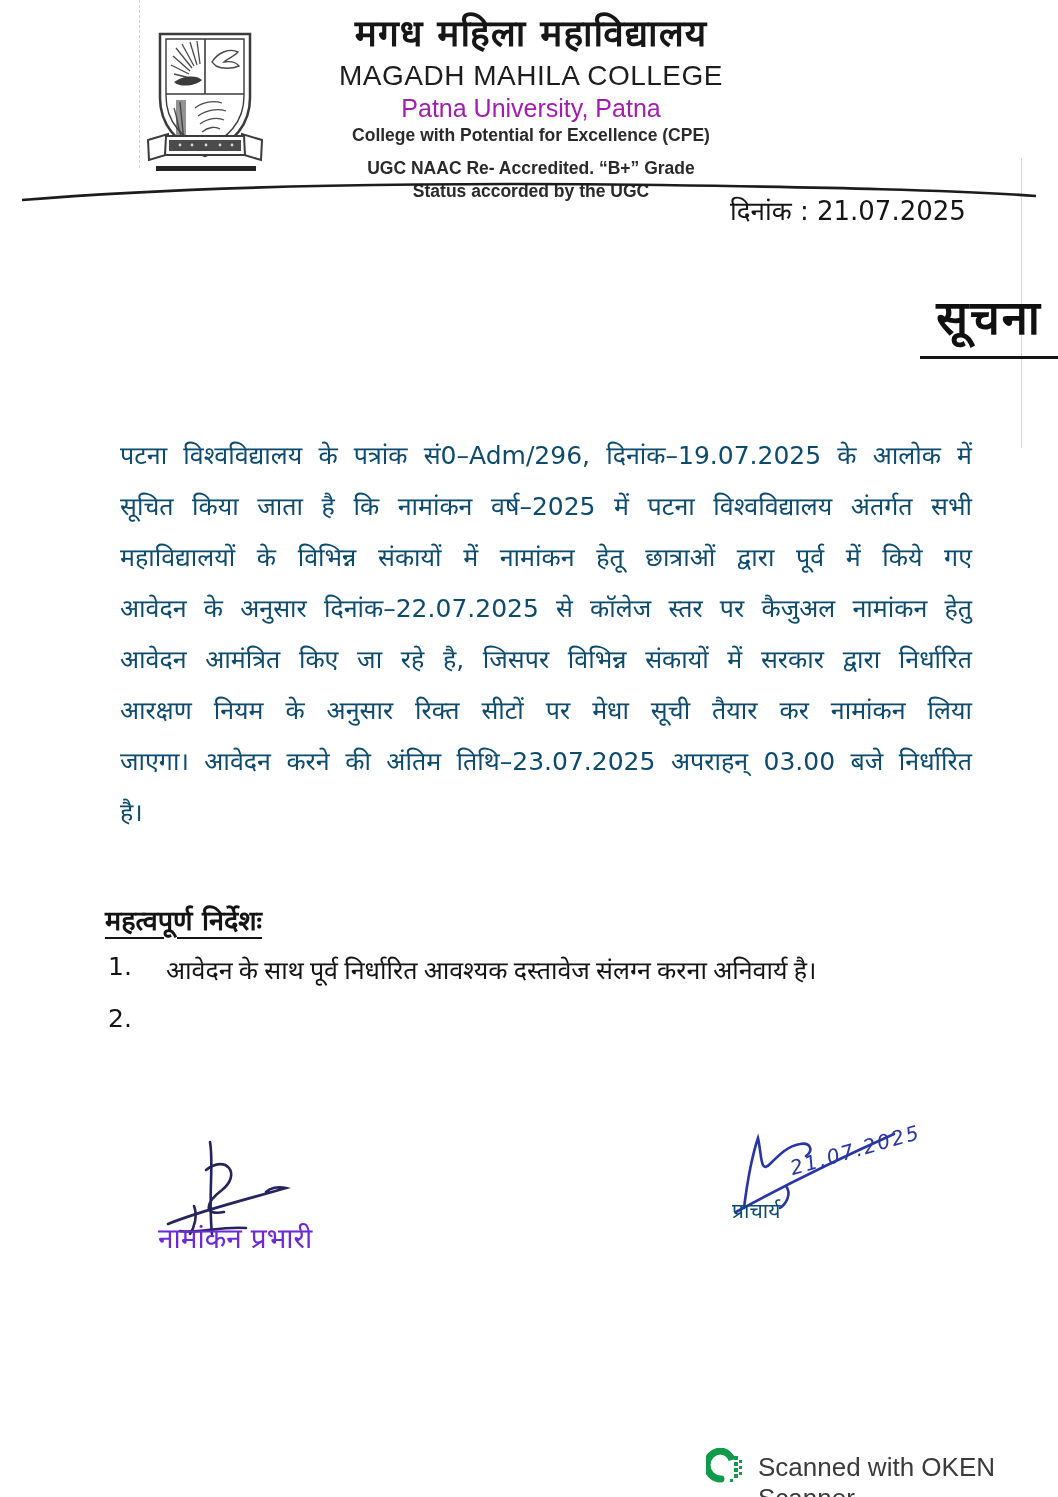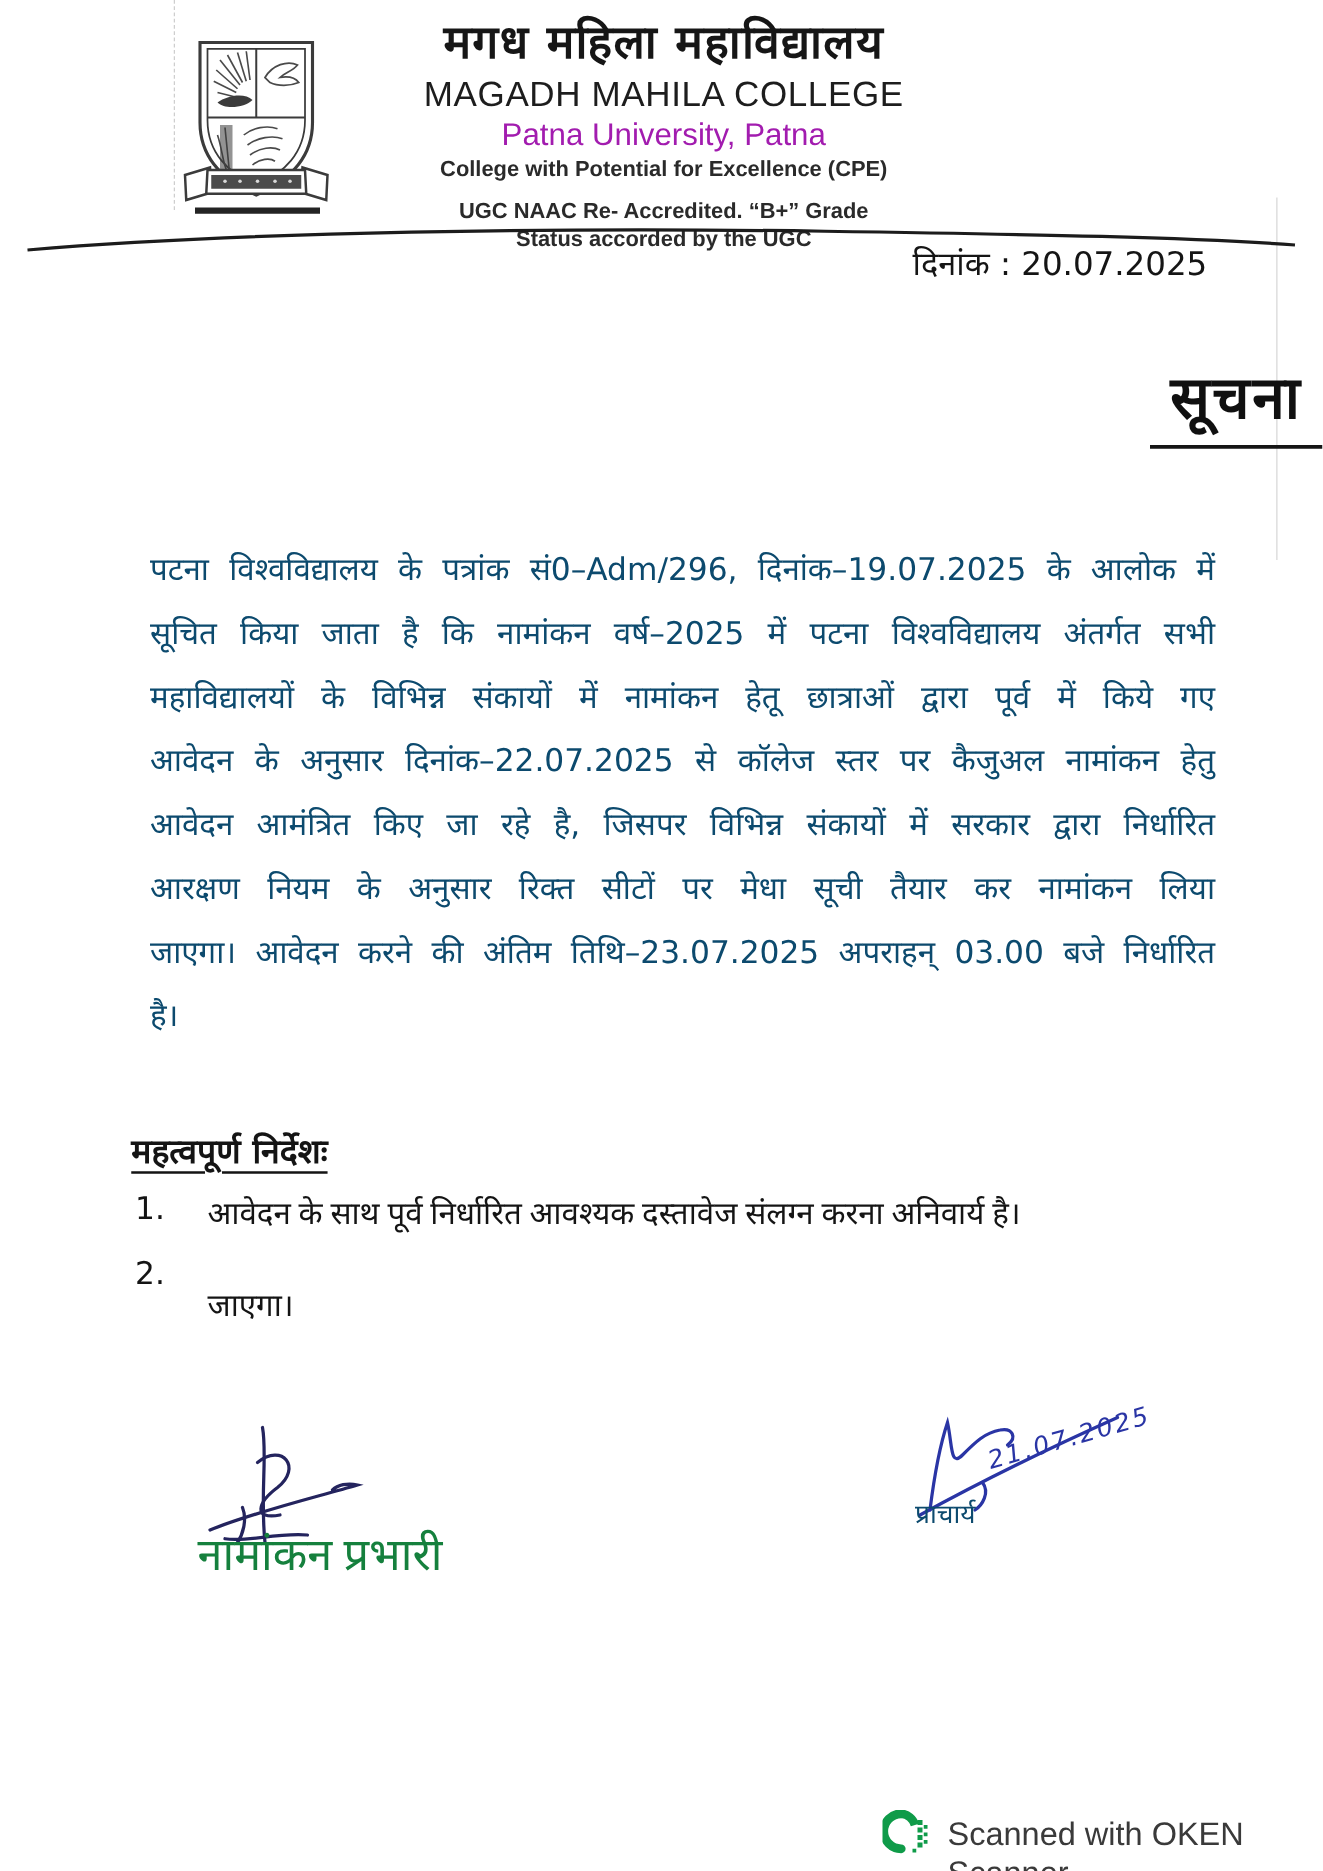--- a/index.html
+++ b/index.html
@@ -43,21 +43,21 @@
   .instr-row{left:108px;width:852px;display:flex;font-size:25px;color:#141414;}
   .instr-row .num{width:58px;flex:0 0 58px;}
   .instr-row .itext{flex:1;font-family:Liberation Serif, serif;}
   .row1{top:952px;}
   .row2{top:1004px;}
   .stretch{text-align:justify;text-align-last:justify;word-spacing:3px;}
   .cont-line{margin-top:22px;}
 
   
   .sig-left-svg{left:150px;top:1136px;width:160px;height:105px;}
-  .sig-left-label{left:158px;top:1218px;font-size:36px;color:#15803d;font-family:Liberation Serif, serif;}
+  .sig-left-label{left:158px;top:1218px;font-size:28px;color:#6d28d9;}
   .sig-right-box{left:726px;top:1116px;width:210px;height:110px;}
   .sig-right-date{left:788px;top:1138px;font-size:20px;font-style:italic;color:#2a35a5;
     transform:rotate(-16deg);letter-spacing:2px;}
   .sig-right-label{left:732px;top:1196px;font-size:21px;color:#0c4a6e;}
 
   
   .footer-icon{left:706px;top:1448px;width:38px;height:38px;}
   .footer-text{left:758px;top:1452px;font-size:26px;color:#3a3a3a;font-family:"Liberation Sans",sans-serif;}
 </style>
 </head>
@@ -121,21 +121,21 @@
   <div class="head-univ">Patna University, Patna</div>
   <div class="head-acc">College with Potential for Excellence (CPE)</div>
   <div class="head-acc first">UGC NAAC Re- Accredited. “B+” Grade</div>
   <div class="head-acc">Status accorded by the UGC</div>
 </div>
 
 <svg class="abs divider" viewBox="0 0 1018 26">
   <path d="M2 22 C 180 7, 430 4, 640 7 C 810 9.5, 935 12, 1016 18" stroke="#1c1c1c" stroke-width="2.6" fill="none"></path>
 </svg>
 
-<div class="abs date-line">दिनांक : 20.07.2025</div>
+<div class="abs date-line">दिनांक : 21.07.2025</div>
 
 <div class="abs title-wrap">
   <span class="title-text">सूचना</span>
 </div>
 
 <div class="abs body-para">
   <div class="bline"><span>पटना विश्वविद्यालय के पत्रांक सं0–Adm/296, दिनांक–19.07.2025 के आलोक में</span></div>
   <div class="bline"><span>सूचित किया जाता है कि नामांकन वर्ष–2025 में पटना विश्वविद्यालय अंतर्गत सभी</span></div>
   <div class="bline"><span>महाविद्यालयों के विभिन्न संकायों में नामांकन हेतू छात्राओं द्वारा पूर्व में किये गए</span></div>
   <div class="bline"><span>आवेदन के अनुसार दिनांक–22.07.2025 से कॉलेज स्तर पर कैजुअल नामांकन हेतु</span></div>
@@ -148,21 +148,20 @@
 <div class="abs instr-head">महत्वपूर्ण निर्देशः</div>
 
 <div class="abs instr-row row1">
   <span class="num">1.</span>
   <span class="itext">आवेदन के साथ पूर्व निर्धारित आवश्यक दस्तावेज संलग्न करना अनिवार्य है।</span>
 </div>
 
 <div class="abs instr-row row2">
   <span class="num">2.</span>
   <span class="itext">
-    <span class="cont-line" style="display:block">जाएगा।</span>
   </span>
 </div>
 
 <svg class="abs sig-left-svg" viewBox="0 0 160 105">
   <g fill="none" stroke="#24245e" stroke-width="2.6" stroke-linecap="round">
     <path d="M62 98 C58 60 64 28 60 6"></path>
     <path d="M56 34 C76 18 92 38 72 54 C56 66 52 80 74 76"></path>
     <path d="M18 88 C52 74 102 62 136 52 C128 50 120 52 116 56"></path>
     <path d="M30 95 C48 98 70 90 96 92"></path>
     <path d="M44 70 C48 80 44 92 40 98"></path>

